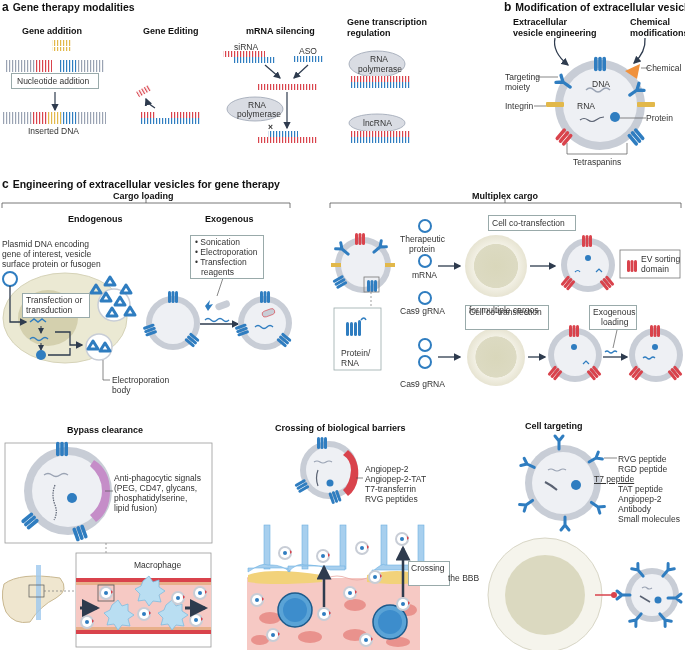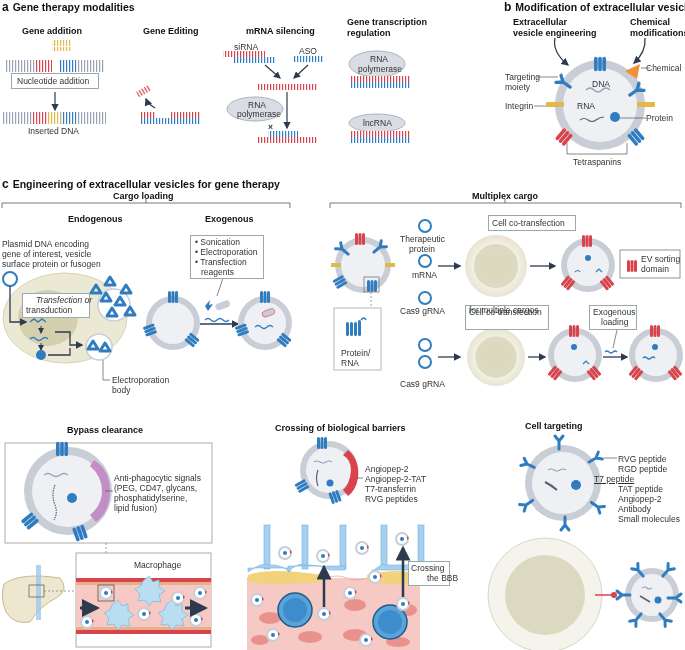--- a/index.html
+++ b/index.html
@@ -413,21 +413,21 @@
 <div class="t" style="left:573px;top:157px;">Tetraspanins</div>
 
 <div class="panel" style="left:2px;top:177px;"><b>c</b><span>Engineering of extracellular vesicles for gene therapy</span></div>
 <div class="h" style="left:113px;top:191px;">Cargo loading</div>
 <div class="h" style="left:20px;top:214px;margin-left:48px;">Endogenous</div>
 <div class="h" style="left:205px;top:214px;">Exogenous</div>
 <div class="t" style="left:2px;top:239px;">Plasmid DNA encoding</div>
 <div class="t" style="left:2px;top:249px;">gene of interest, vesicle</div>
 <div class="t" style="left:2px;top:259px;">surface protein or fusogen</div>
 <div class="box" style="left:22px;top:293px;width:66px;height:23px;"></div>
-<div class="t" style="left:36px;top:295px;font-style:italic;">Transfection or</div>
+<div class="t" style="left:26px;top:295px;">Transfection or</div>
 <div class="t" style="left:26px;top:305px;">transduction</div>
 <div class="t" style="left:112px;top:375px;">Electroporation</div>
 <div class="t" style="left:112px;top:385px;">body</div>
 <div class="box" style="left:190px;top:235px;width:72px;height:42px;"></div>
 <div class="t" style="left:195px;top:237px;">• <span>Sonication</span></div>
 <div class="t" style="left:195px;top:247px;">• <span>Electroporation</span></div>
 <div class="t" style="left:195px;top:257px;">• <span>Transfection</span></div>
 <div class="t" style="left:201px;top:267px;">reagents</div>
 
 <div class="h" style="left:472px;top:191px;">Multiplex cargo</div>
@@ -456,21 +456,21 @@
 <div class="t" style="left:114px;top:503px;">lipid fusion)</div>
 <div class="t" style="left:134px;top:560px;">Macrophage</div>
 
 <div class="h" style="left:275px;top:423px;">Crossing of biological barriers</div>
 <div class="t" style="left:365px;top:464px;">Angiopep-2</div>
 <div class="t" style="left:365px;top:474px;">Angiopep-2-TAT</div>
 <div class="t" style="left:365px;top:484px;">T7-transferrin</div>
 <div class="t" style="left:365px;top:494px;">RVG peptides</div>
 <div class="box" style="left:408px;top:561px;width:40px;height:23px;"></div>
 <div class="t" style="left:411px;top:563px;">Crossing</div>
-<div class="t" style="left:411px;top:573px;padding-left:16px;">the BBB</div>
+<div class="t" style="left:432px;top:573px;padding-left:16px;">the BBB</div>
 
 <div class="h" style="left:525px;top:421px;">Cell targeting</div>
 <div class="t" style="left:618px;top:454px;">RVG peptide</div>
 <div class="t" style="left:618px;top:464px;">RGD peptide</div>
 <div class="t" style="left:594px;top:474px;text-decoration:underline;">T7 peptide</div>
 <div class="t" style="left:618px;top:484px;">TAT peptide</div>
 <div class="t" style="left:618px;top:494px;">Angiopep-2</div>
 <div class="t" style="left:618px;top:504px;">Antibody</div>
 <div class="t" style="left:618px;top:514px;">Small molecules</div>
 

